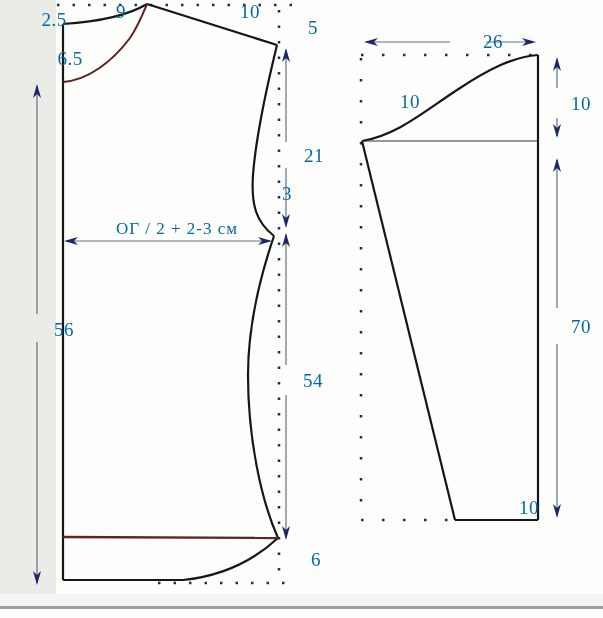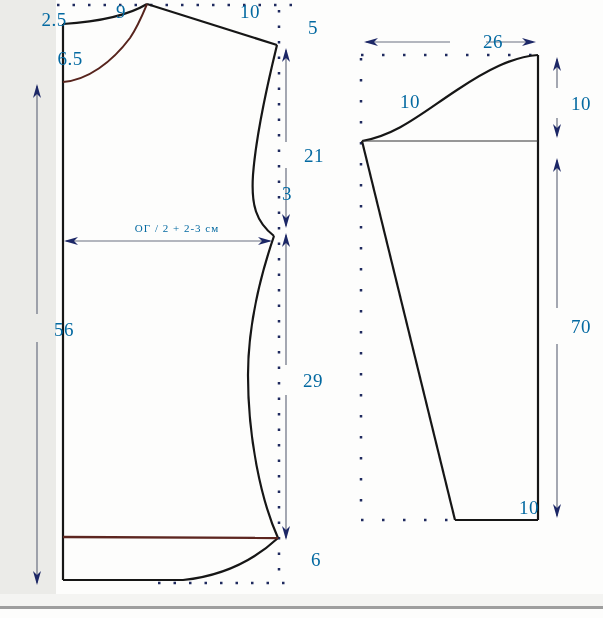--- a/index.html
+++ b/index.html
@@ -20,21 +20,21 @@
     position:absolute; left:0; top:606px; width:603px; height:3px;
     background:#9e9e9e;
   }
   svg.canvas{ position:absolute; left:0; top:0; }
   .lbl{
     position:absolute; transform:translate(-50%,-50%);
     font-size:19px; color:#0369a1; white-space:nowrap; line-height:1;
     letter-spacing:0.5px;
     margin-left:25px;
   }
-  .lbl.formula{ font-size:11px; letter-spacing:1px;text-align:right; }
+  .lbl.formula{ font-size:17px; letter-spacing:1px;text-align:right; }
   .outline{ stroke:#161616; stroke-width:2.2; fill:none; }
   .maroon{ stroke:#57241d; stroke-width:2; fill:none; }
   .maroonline{ stroke:#5d2620; stroke-width:2.4; fill:none; }
   .measure{ stroke:#6a7080; stroke-width:1.2; fill:none; }
   .dots{ stroke:#1f2a5e; stroke-width:2.5; fill:none; stroke-dasharray:2.5 13; }
   .dots-wide{ stroke:#1f2a5e; stroke-width:2.5; fill:none; stroke-dasharray:2.5 18.5; }
   .thin{ stroke:#333333; stroke-width:1.2; fill:none; }
   .head{ fill:#1c2766; }
 </style>
 </head>
@@ -120,21 +120,21 @@
   </svg>
 
   <span class="lbl" style="left:29px; top:19px;">2.5</span>
   <span class="lbl" style="left:96px; top:11px;">9</span>
   <span class="lbl" style="left:225px; top:11px;">10</span>
   <span class="lbl" style="left:288px; top:27px;">5</span>
   <span class="lbl" style="left:45px; top:58px;">6.5</span>
   <span class="lbl" style="left:39px; top:329px;text-align:right;">56</span>
   <span class="lbl" style="left:289px; top:155px;">21</span>
   <span class="lbl" style="left:262px; top:193px;">3</span>
-  <span class="lbl" style="left:288px; top:380px;">29</span>
+  <span class="lbl" style="left:288px; top:380px;">54</span>
   <span class="lbl" style="left:291px; top:559px;">6</span>
   <span class="lbl formula" style="left:152px; top:228px;">ОГ / 2 + 2-3 см</span>
 
   <span class="lbl" style="left:468px; top:41px;">26</span>
   <span class="lbl" style="left:385px; top:101px;">10</span>
   <span class="lbl" style="left:556px; top:103px;">10</span>
   <span class="lbl" style="left:556px; top:326px;">70</span>
   <span class="lbl" style="left:504px; top:507px;">10</span>
 
 </div>

